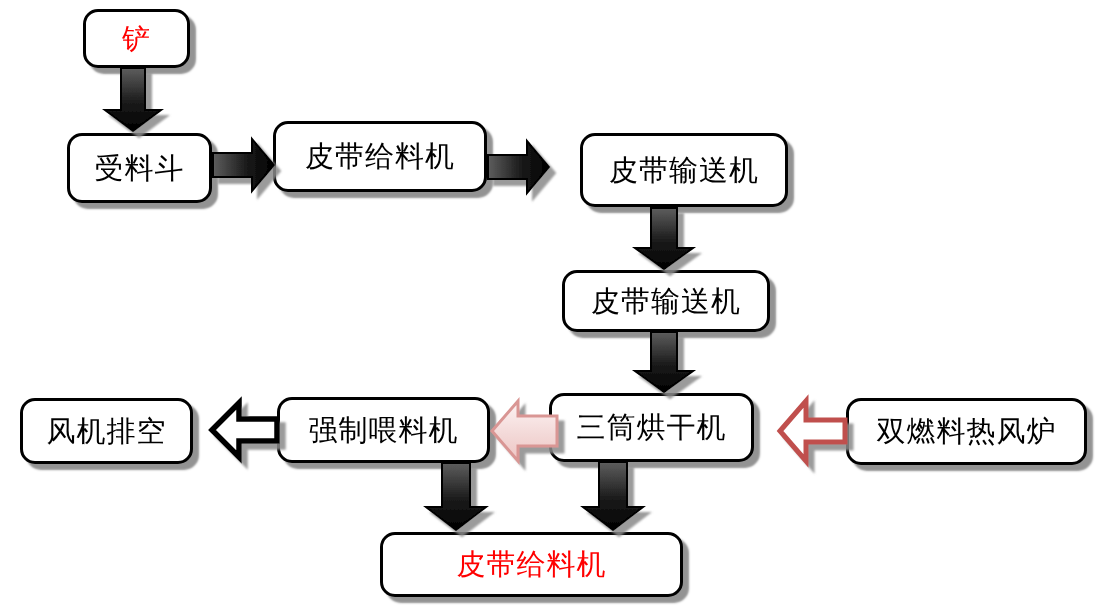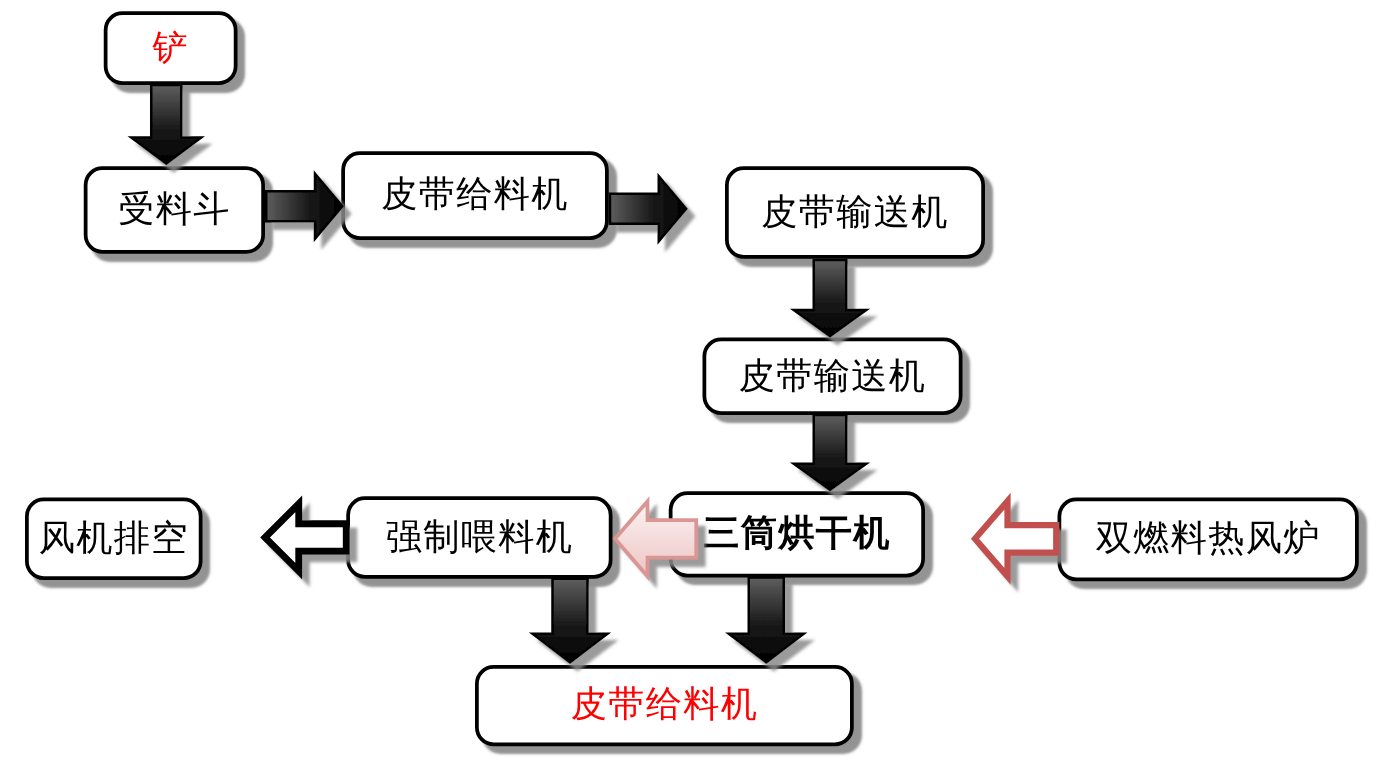--- a/index.html
+++ b/index.html
@@ -65,33 +65,33 @@
   </div>
 
   <div class="node" style="left:580px; top:133px; width:208px; height:74px;">
     <span>皮带输送机</span>
   </div>
 
   <div class="node" style="left:562px; top:270px; width:208px; height:62px;">
     <span>皮带输送机</span>
   </div>
 
-  <div class="node" style="left:535px; top:393px; width:205px; height:69px;font-weight:bold;">
+  <div class="node" style="left:549px; top:393px; width:205px; height:69px;">
     <span>三筒烘干机</span>
   </div>
 
   <div class="node" style="left:846px; top:398px; width:241px; height:67px;">
     <span>双燃料热风炉</span>
   </div>
 
   <div class="node" style="left:277px; top:397px; width:213px; height:66px;">
     <span>强制喂料机</span>
   </div>
 
-  <div class="node" style="left:20px; top:398px; width:142px; height:66px;justify-content:center;">
+  <div class="node" style="left:20px; top:398px; width:173px; height:66px;justify-content:center;">
     <span>风机排空</span>
   </div>
 
   <div class="node" style="left:380px; top:532px; width:303px; height:65px;">
     <span class="red">皮带给料机</span>
   </div>
 
   <svg class="arrows" viewBox="0 0 1103 615" xmlns="http://www.w3.org/2000/svg">
     <defs>
       <linearGradient id="gradDown" x1="0" y1="0" x2="0" y2="1">

